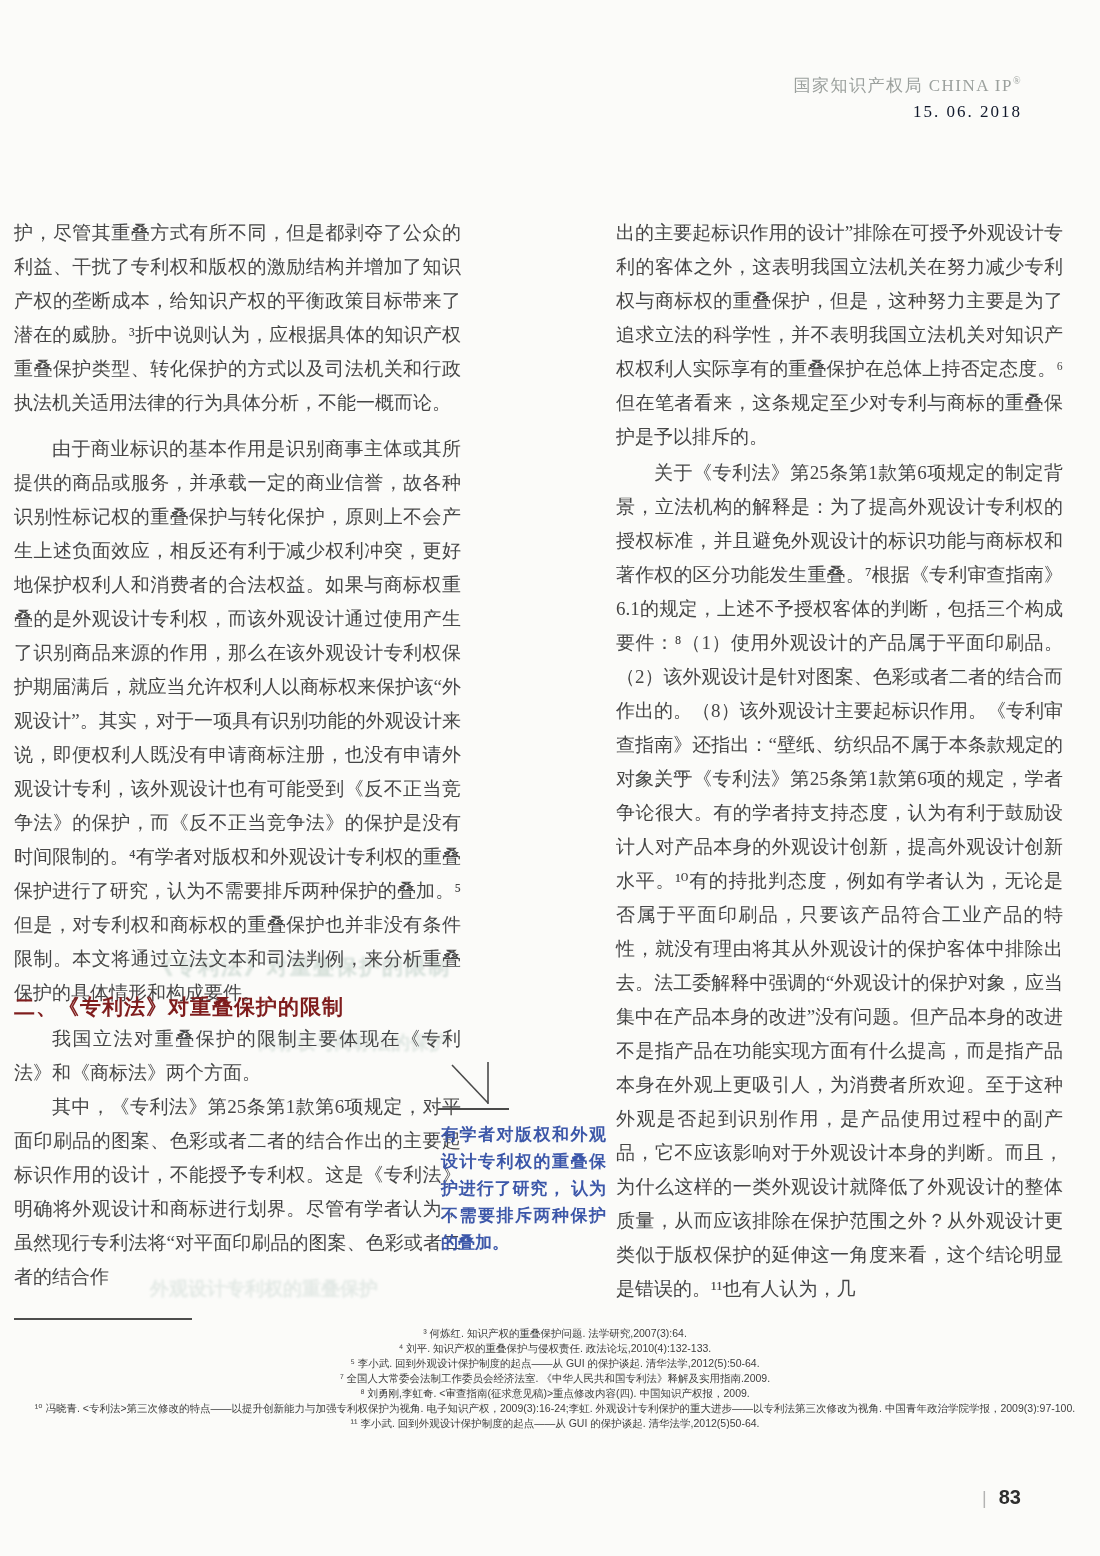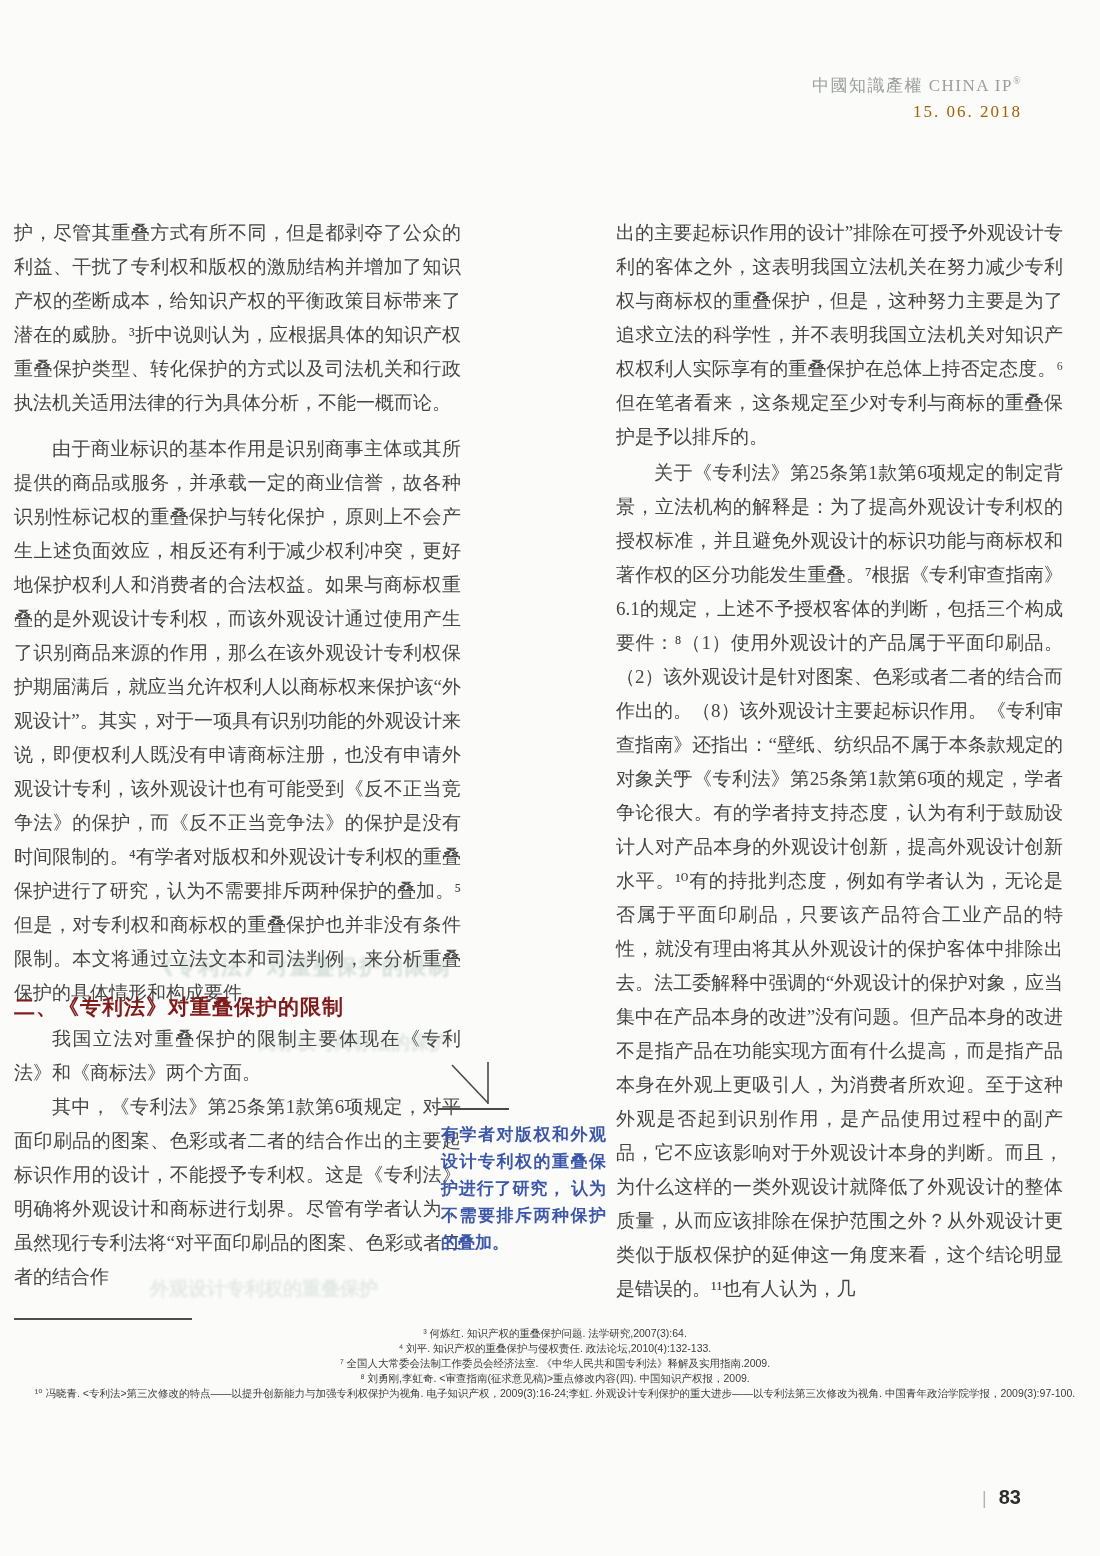--- a/index.html
+++ b/index.html
@@ -5,21 +5,21 @@
   html,body{margin:0;padding:0;background:#e9e9e7;}
   .page{
     position:relative;width:1100px;height:1556px;margin:0 auto;
     background:#fbfbf9;overflow:hidden;
     font-family:"Liberation Serif","DejaVu Serif",serif;
   }
   
   .mag-head{position:absolute;top:74px;right:78px;text-align:right;}
   .mag-title{font-size:17px;color:#9ba09d;letter-spacing:1.5px;}
   .mag-title sup{font-size:10px;}
-  .mag-date{margin-top:5px;font-size:17px;color:#a16207;letter-spacing:2px;}
+  .mag-date{margin-top:5px;font-size:17px;color:#0f172a;letter-spacing:2px;}
   
   .para{
     position:absolute;width:447px;font-size:19px;line-height:34px;
     color:#464646;text-align:justify;word-break:break-all;
   }
   .indent{text-indent:2em;}
   .colL{left:14px;}
   .colR{left:616px;}
   .lp1{top:216px;}
   .lp2{top:432px;}
@@ -64,21 +64,21 @@
     color:#2e2e2e;font-weight:bold;
   }
   .pageno .bar{color:#b3b3b3;font-weight:normal;margin-right:12px;font-size:18px;}
 </style>
 </head>
 <body>
 
 <div class="page">
 
   <div class="mag-head">
-    <div class="mag-title"><span>中國知識產權 CHINA IP</span><sup>®</sup></div>
+    <div class="mag-title"><span>国家知识产权局 CHINA IP</span><sup>®</sup></div>
     <div class="mag-date">15. 06. 2018</div>
   </div>
 
   <div class="ghost g1">《专利法》对重叠保护的限制</div>
   <div class="ghost g2">商标权与商标法的保护</div>
   <div class="ghost g3">外观设计专利权的重叠保护</div>
 
   <div class="para colL lp1">护，尽管其重叠方式有所不同，但是都剥夺了公众的利益、干扰了专利权和版权的激励结构并增加了知识产权的垄断成本，给知识产权的平衡政策目标带来了潜在的威胁。³折中说则认为，应根据具体的知识产权重叠保护类型、转化保护的方式以及司法机关和行政执法机关适用法律的行为具体分析，不能一概而论。</div>
   <div class="para colL lp2 indent">由于商业标识的基本作用是识别商事主体或其所提供的商品或服务，并承载一定的商业信誉，故各种识别性标记权的重叠保护与转化保护，原则上不会产生上述负面效应，相反还有利于减少权利冲突，更好地保护权利人和消费者的合法权益。如果与商标权重叠的是外观设计专利权，而该外观设计通过使用产生了识别商品来源的作用，那么在该外观设计专利权保护期届满后，就应当允许权利人以商标权来保护该“外观设计”。其实，对于一项具有识别功能的外观设计来说，即便权利人既没有申请商标注册，也没有申请外观设计专利，该外观设计也有可能受到《反不正当竞争法》的保护，而《反不正当竞争法》的保护是没有时间限制的。⁴有学者对版权和外观设计专利权的重叠保护进行了研究，认为不需要排斥两种保护的叠加。⁵但是，对专利权和商标权的重叠保护也并非没有条件限制。本文将通过立法文本和司法判例，来分析重叠保护的具体情形和构成要件。</div>
   <div class="sec-head">二、《专利法》对重叠保护的限制</div>
@@ -95,20 +95,22 @@
       <line x1="51" y1="6" x2="51" y2="48" stroke="#4a4a4a" stroke-width="1.6"></line>
       <line x1="1" y1="53" x2="72" y2="53" stroke="#4a4a4a" stroke-width="1.8"></line>
     </svg>
   </div>
   <div class="pull-quote">有学者对版权和外观设计专利权的重叠保护进行了研究， 认为不需要排斥两种保护的叠加。</div>
 
   <div class="fn-rule"></div>
   <div class="fns">
     <div>³ 何炼红. 知识产权的重叠保护问题. 法学研究,2007(3):64.</div>
     <div>⁴ 刘平. 知识产权的重叠保护与侵权责任. 政法论坛,2010(4):132-133.</div>
+    <div>⁵ 李小武. 回到外观设计保护制度的起点——从 GUI 的保护谈起. 清华法学,2012(5):50-64.</div>
     <div>⁷ 全国人大常委会法制工作委员会经济法室. 《中华人民共和国专利法》释解及实用指南.2009.</div>
     <div>⁸ 刘勇刚,李虹奇. &lt;审查指南(征求意见稿)&gt;重点修改内容(四). 中国知识产权报，2009.</div>
     <div>¹⁰ 冯晓青. &lt;专利法&gt;第三次修改的特点——以提升创新能力与加强专利权保护为视角. 电子知识产权，2009(3):16-24;李虹. 外观设计专利保护的重大进步——以专利法第三次修改为视角. 中国青年政治学院学报，2009(3):97-100.</div>
+    <div>¹¹ 李小武. 回到外观设计保护制度的起点——从 GUI 的保护谈起. 清华法学,2012(5)50-64.</div>
   </div>
 
   <div class="pageno"><span class="bar">|</span><span>83</span></div>
 
 </div>
 
 </body></html>

